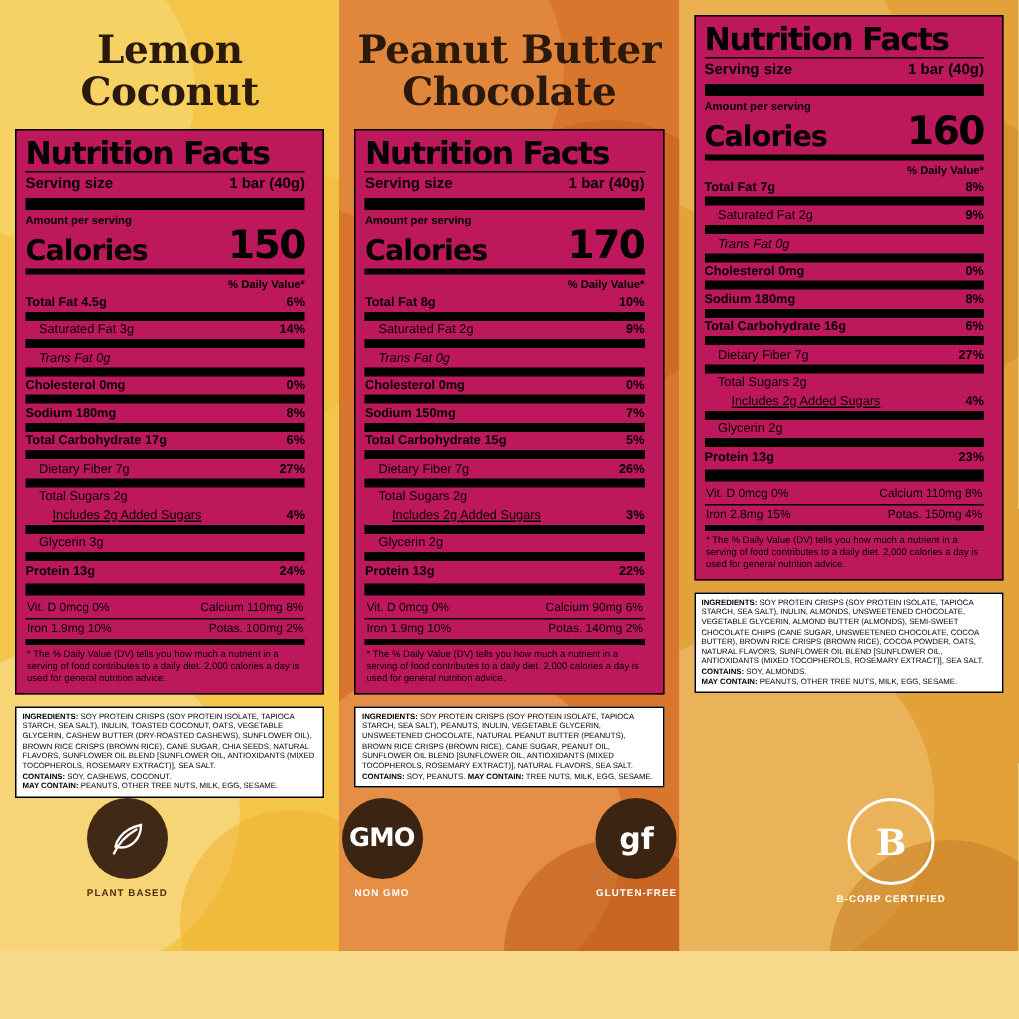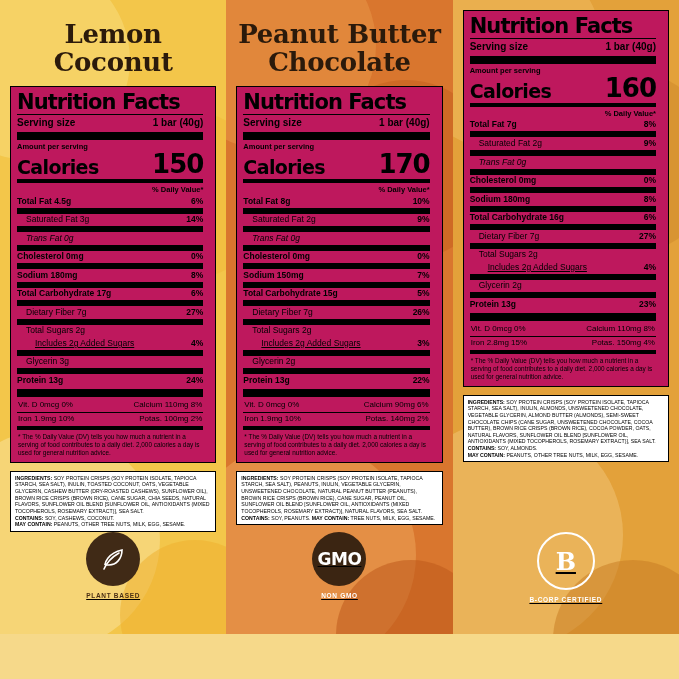--- a/index.html
+++ b/index.html
@@ -240,21 +240,20 @@
     color: #ffffff;
   }
   .badge-strip {
     position: absolute;
     left: 0;
     right: 0;
     bottom: 0;
     height: 112px;
     z-index: 2;
     display: flex;
-    text-decoration: underline;
   }
   .badge-cell {
     flex: 1 1 0;
     display: flex;
     flex-direction: column;
     align-items: center;
     justify-content: flex-start;
     padding-top: 10px;
   }
 </style>
@@ -552,20 +551,26 @@
       <div class="badge-label dark">PLANT BASED</div>
     </div>
 
     <div class="badge-cell">
       <div class="badge-circle plain-dark">
         <span class="gmo-text">GMO</span>
       </div>
       <div class="badge-label">NON GMO</div>
     </div>
 
+    <div class="badge-cell">
+      <div class="badge-circle plain-dark">
+        <span class="gf-text">gf</span>
+      </div>
+      <div class="badge-label">GLUTEN-FREE</div>
+    </div>
 
     <div class="badge-cell">
       <div class="b-circle-ring">
         <span class="b-text">B</span>
       </div>
       <div class="badge-label">B-CORP CERTIFIED</div>
     </div>
   </div>
 
 </div>

